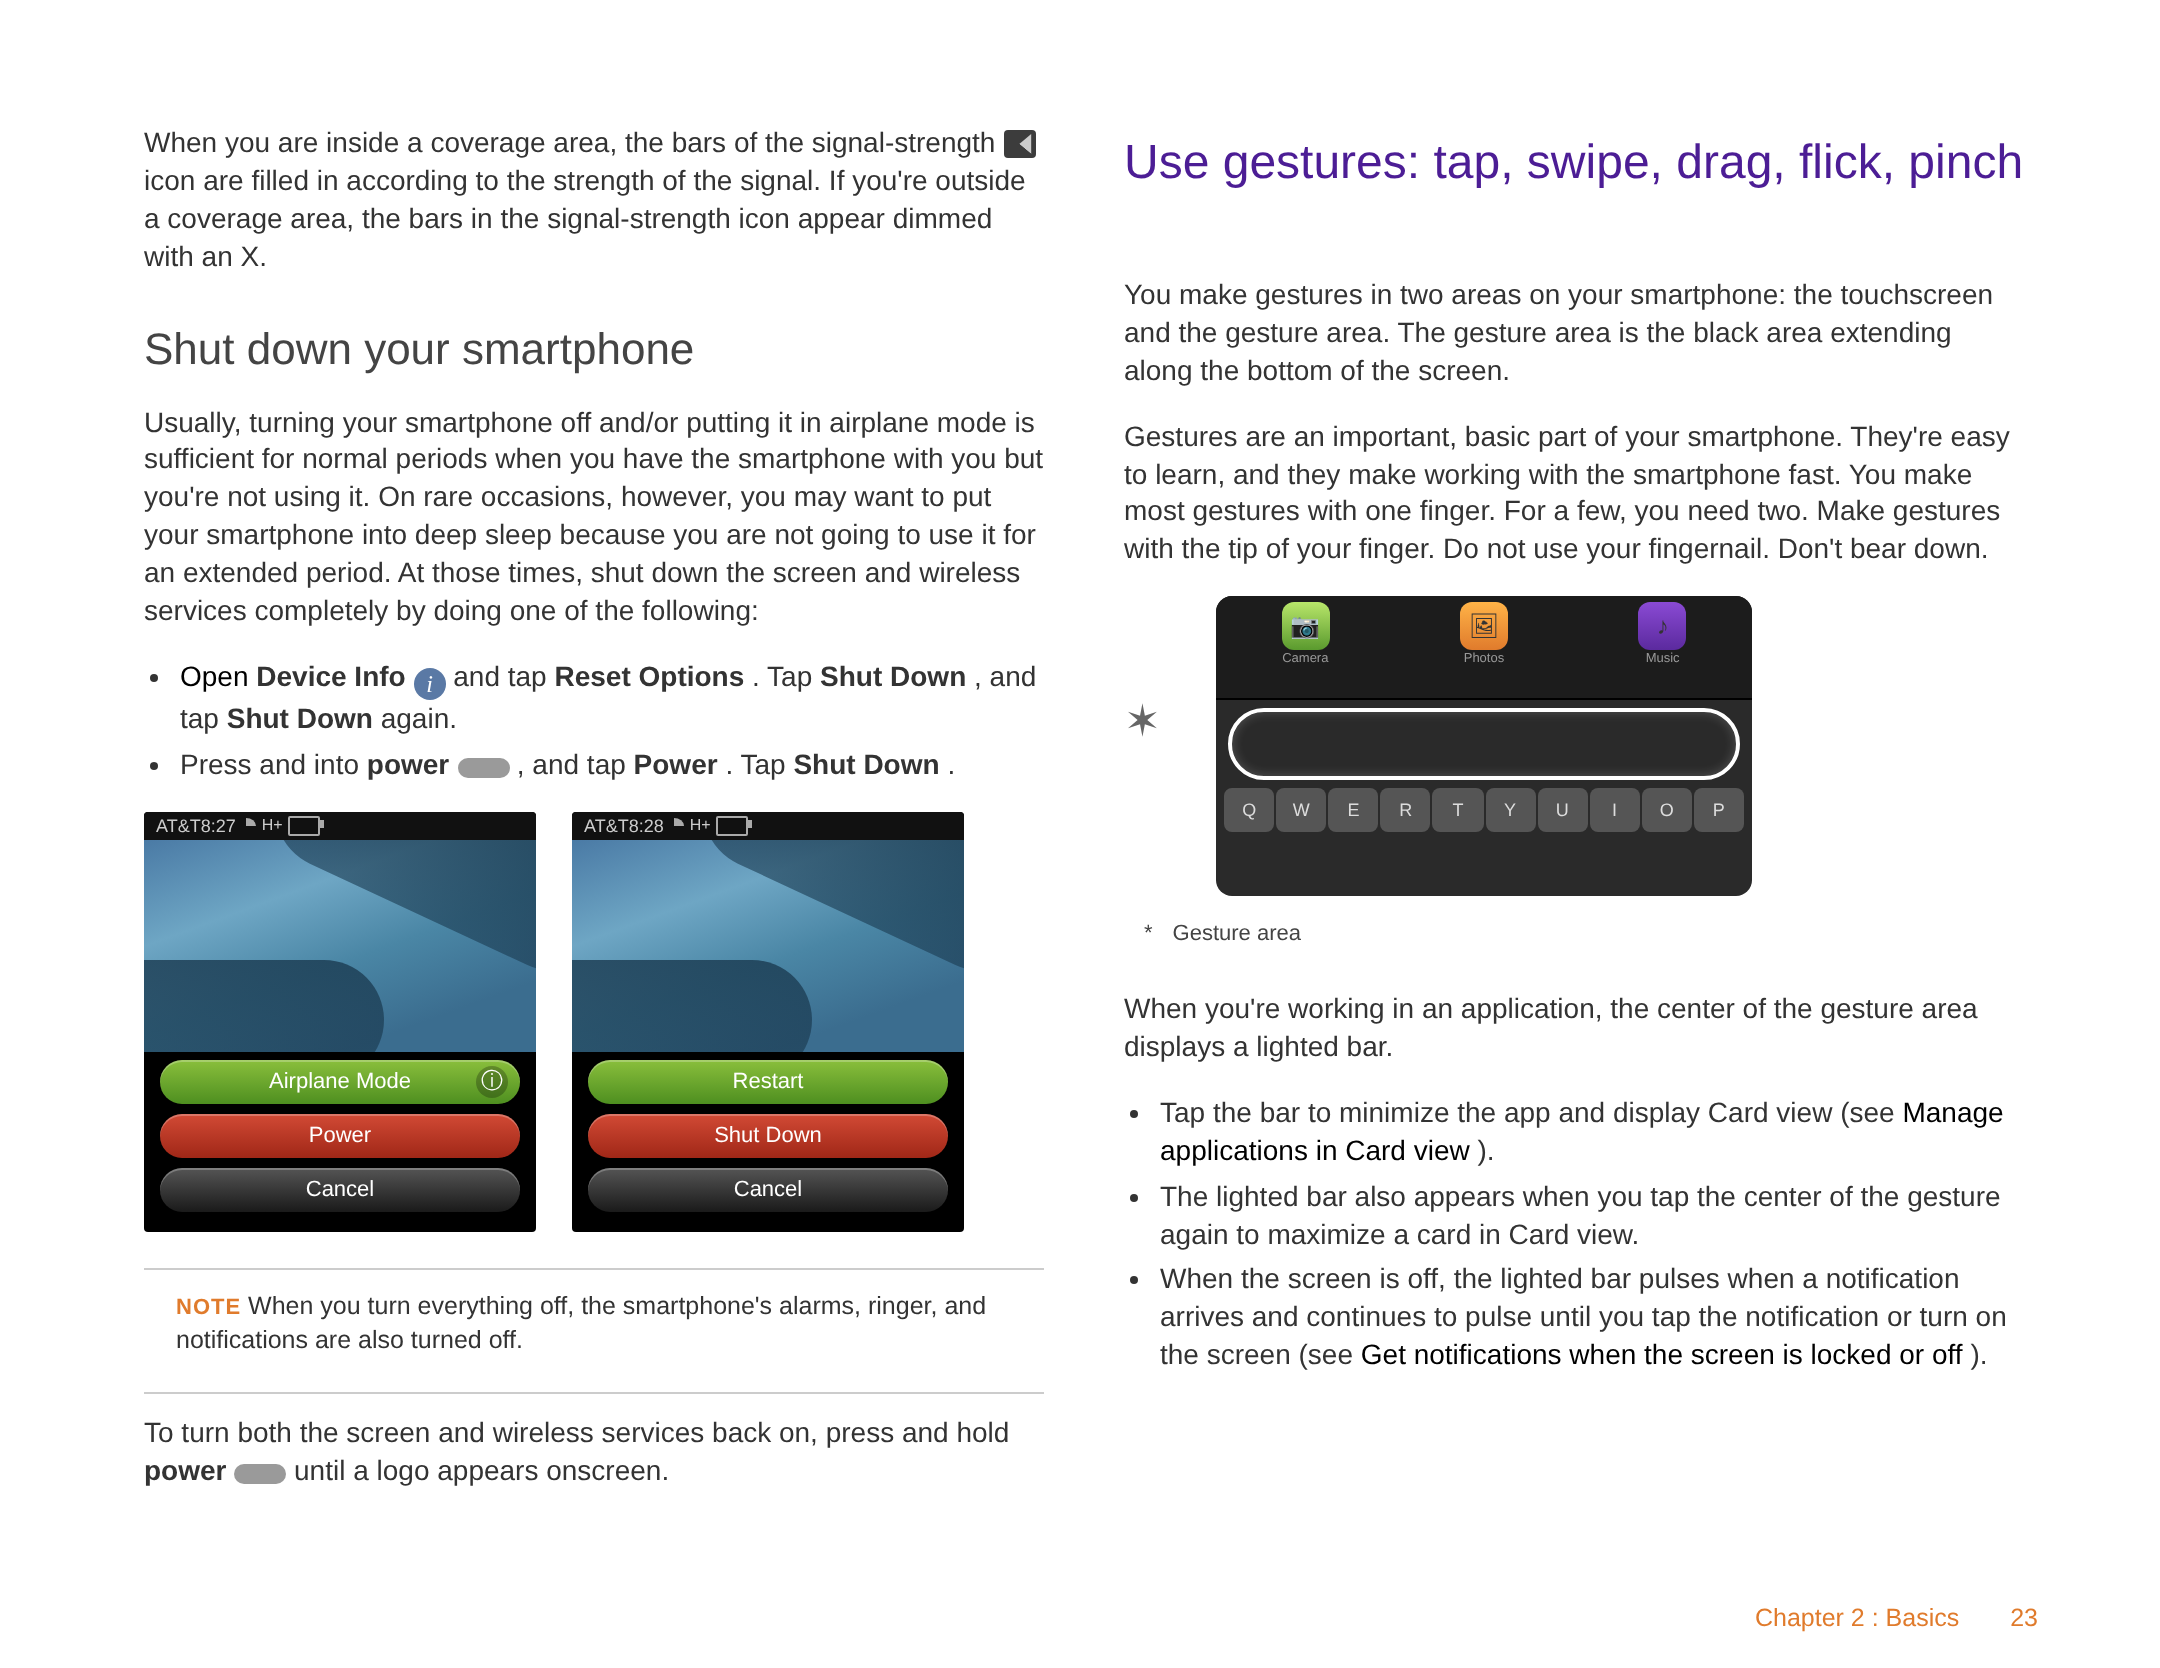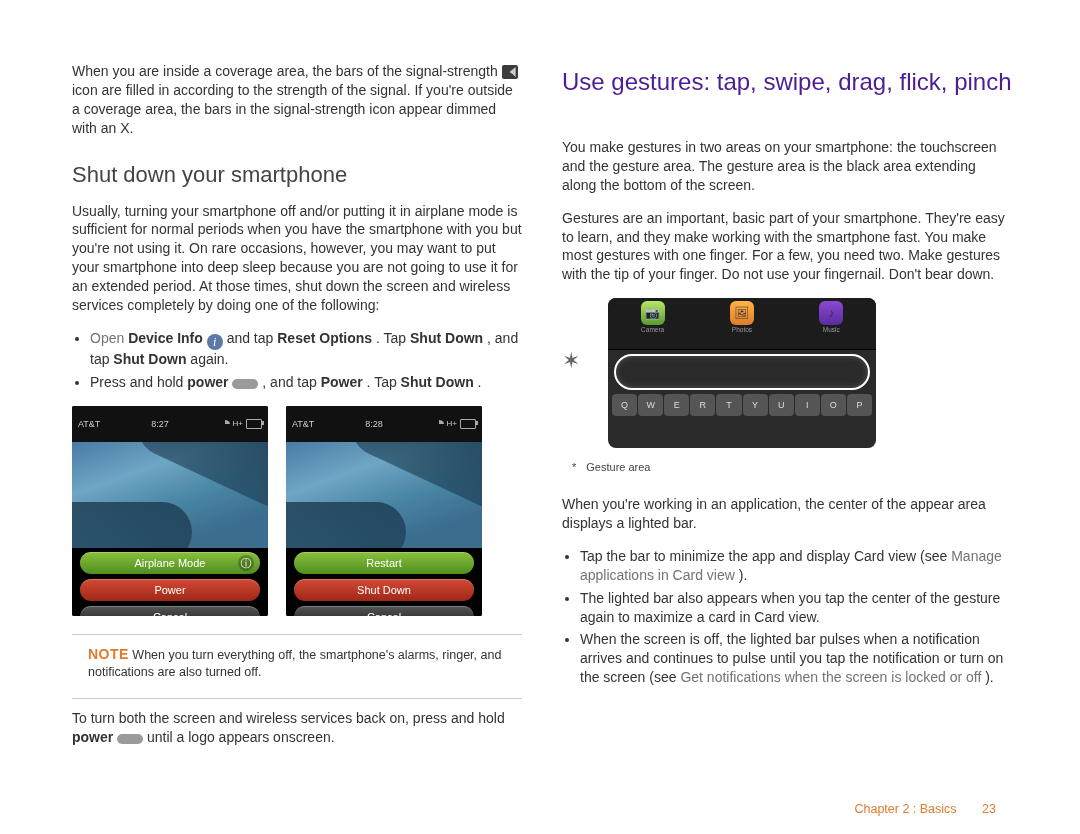--- a/index.html
+++ b/index.html
@@ -18,21 +18,21 @@
     padding: 62px 68px 40px 72px;
     gap: 40px;
   }
   .col {
     flex: 1;
     min-width: 0;
   }
   p { margin: 0 0 14px 0; font-size: 14px; line-height: 1.35; }
   h2 { font-size: 22px; font-weight: 400; margin: 24px 0 14px 0; color: #444; }
   h1 { font-size: 24px; font-weight: 400; margin: 6px 0 42px 0; color: #4c1d95; }
-  .link { color: #737373; }
+  .link { color: #000000; }
   b { font-weight: 600; }
   ul { padding-left: 18px; margin: 0 0 14px 0; }
   li { font-size: 14px; line-height: 1.35; margin-bottom: 4px; }
   .signal-icon {
     display: inline-block; vertical-align: -3px; width: 16px; height: 14px;
     background: #3c3c3c; border-radius: 2px; position: relative;
   }
   .signal-icon::after {
     content: ""; position: absolute; left: 2px; bottom: 2px; width: 12px; height: 10px;
     background: linear-gradient(to top right, transparent 48%, #ccc 50%);
@@ -47,22 +47,22 @@
     display: inline-block; vertical-align: -2px; width: 26px; height: 10px;
     background: #9a9a9a; border-radius: 5px;
   }
   
   .shots { display: flex; gap: 18px; margin: 6px 0 2px 0; }
   .phone {
     width: 196px; height: 210px; border-radius: 2px; background: #000;
     overflow: hidden; position: relative;
   }
   .statusbar {
-    height: 36px; background: #111; color: #ccc; font-size: 9px;
-    display: flex; align-items: center; justify-content: space-between;
+    height: 14px; background: #111; color: #ccc; font-size: 9px;
+    display: flex; align-items: center; 
     padding: 0 6px;
   }
   .statusbar .right { display: flex; gap: 3px; align-items: center; }
   .wifi { width: 10px; height: 8px; background: conic-gradient(#aaa 0 90deg, transparent 0); border-radius: 50% 50% 0 0; }
   .batt { width: 14px; height: 8px; border: 1px solid #aaa; border-radius: 1px; position: relative;}
   .batt::after{content:"";position:absolute;right:-3px;top:1px;width:2px;height:4px;background:#aaa;}
   .sky {
     height: 106px;
     background: linear-gradient(160deg, #4a7aa5 0%, #6ea6c4 30%, #4a86a5 55%, #3b6d8f 80%);
     position: relative; overflow: hidden;
@@ -81,21 +81,21 @@
   }
   .pillbtn .info-small{
     position:absolute; right:6px; top:3px; width:16px;height:16px;border-radius:50%;
     background:rgba(0,0,0,.25); font-size:11px; line-height:16px;
   }
   .green { background: linear-gradient(#8abf3c,#4e8f20); }
   .red   { background: linear-gradient(#d24a35,#a02717); }
   .black { background: linear-gradient(#555,#1a1a1a); }
   .rule { border:0; border-top:1px solid #ccc; margin: 18px 0 10px; }
   .note { font-size: 12.5px; line-height:1.35; padding: 0 6px 0 16px; margin-bottom:6px;}
-  .note-label { color:#e07b2c; font-weight:600; font-size:14px; letter-spacing:.5px;}
+  .note-label { color:#e07b2c; font-weight:600; font-size:11px; letter-spacing:.5px;}
   
   .gesture-wrap { position:relative; margin: 8px 0 6px; }
   .star { position:absolute; left:0; top:50px; font-size:22px; color:#666; }
   .gphone {
     margin-left: 46px; width: 268px; height: 150px; border-radius: 8px;
     background: #2a2a2a; overflow:hidden; position:relative;
   }
   .gicon{ width:24px;height:24px;border-radius:6px;display:flex;align-items:center;justify-content:center;font-size:12px;}
   .gscreen{ height:48px; background:#1c1c1c; border-bottom:1px solid #000; display:flex; justify-content:space-around; align-items:flex-start; padding-top:3px;}
   .grow{ display:flex; flex-direction:column; align-items:center; gap:1px;}
@@ -105,21 +105,21 @@
   .glabel{font-size:6.5px;color:#999;}
   .gesture-bar{
     margin:4px 6px; height:32px; border:2px solid #fff; border-radius:18px;
     box-shadow: inset 0 0 6px rgba(255,255,255,.2);
   }
   .keys{ display:flex; gap:1px; justify-content:center; padding:0 4px 4px;}
   .key{ flex:1; height:22px; border-radius:4px; background:#555; color:#ddd; font-size:9px; display:flex;align-items:center;justify-content:center;}
   .caption { font-size: 11px; color:#444; margin: 12px 0 20px 10px;}
   .caption .ast{ color:#444; margin-right:10px;}
   .footer {
-    position:absolute; bottom:18px; right:84px; font-size:12.5px; color:#e07b2c;
+    position:absolute; bottom:18px; right:61px; font-size:12.5px; color:#e07b2c;
   }
   .footer .pn { margin-left: 22px; }
 </style>
 </head>
 <body>
 
 <div class="page">
 
   <div class="col">
     <p>
@@ -139,21 +139,21 @@
         <span> </span><span class="info-icon">i</span>
         <span> and tap </span>
         <b>Reset Options</b>
         <span>. Tap </span>
         <b>Shut Down</b>
         <span>, and tap </span>
         <b>Shut Down</b>
         <span> again.</span>
       </li>
       <li>
-        <span>Press and hold </span>
+        <span>Press and into </span>
         <b>power</b>
         <span> </span><span class="power-pill"></span>
         <span> , and tap </span>
         <b>Power</b>
         <span>. Tap </span>
         <b>Shut Down</b>
         <span>.</span>
       </li>
     </ul>
 
@@ -242,21 +242,21 @@
           <div class="key">Y</div>
           <div class="key">U</div>
           <div class="key">I</div>
           <div class="key">O</div>
           <div class="key">P</div>
         </div>
       </div>
     </div>
     <p class="caption"><span class="ast">*</span><span>Gesture area</span></p>
 
-    <p>When you're working in an application, the center of the appear area displays a lighted bar.</p>
+    <p>When you're working in an application, the center of the gesture area displays a lighted bar.</p>
 
     <ul>
       <li>
         <span>Tap the bar to minimize the app and display Card view (see </span>
         <span class="link">Manage applications in Card view</span>
         <span>).</span>
       </li>
       <li>The lighted bar also appears when you tap the center of the gesture again to maximize a card in Card view.</li>
       <li>
         <span>When the screen is off, the lighted bar pulses when a notification arrives and continues to pulse until you tap the notification or turn on the screen (see </span>

